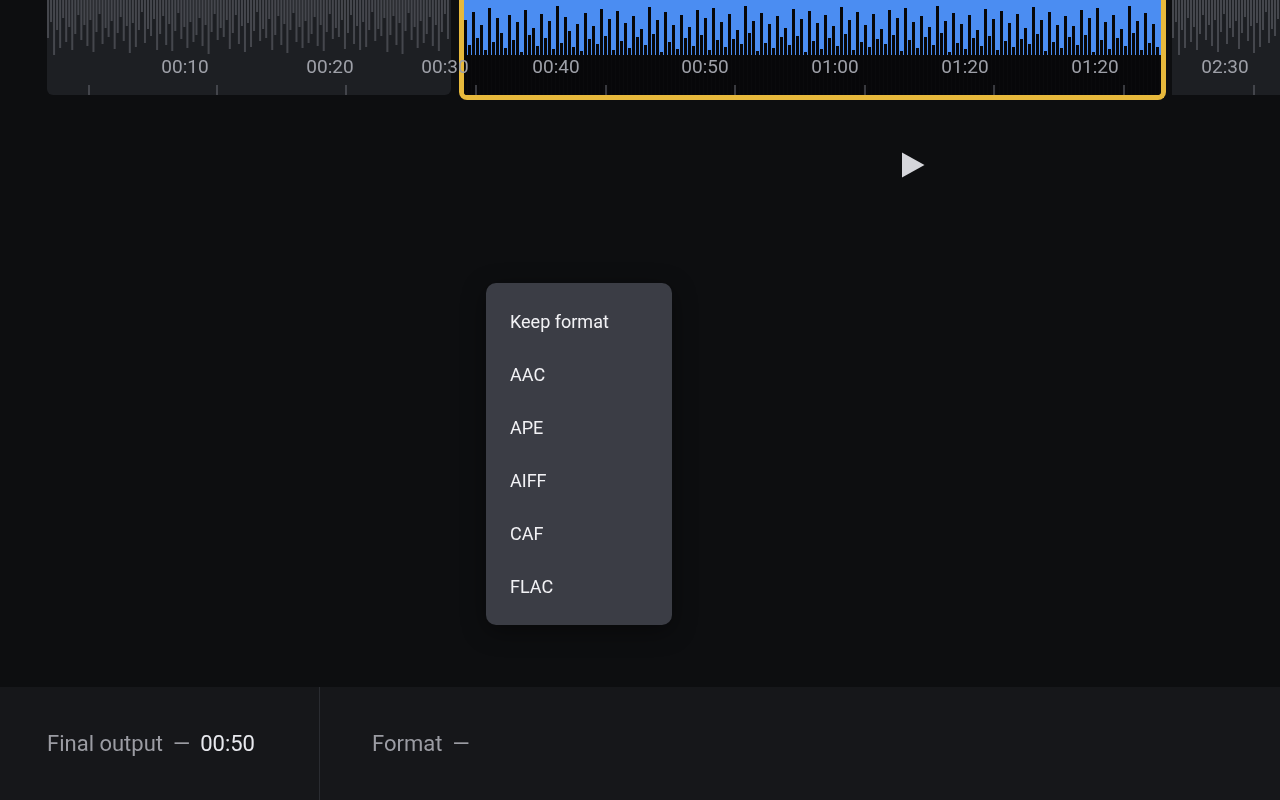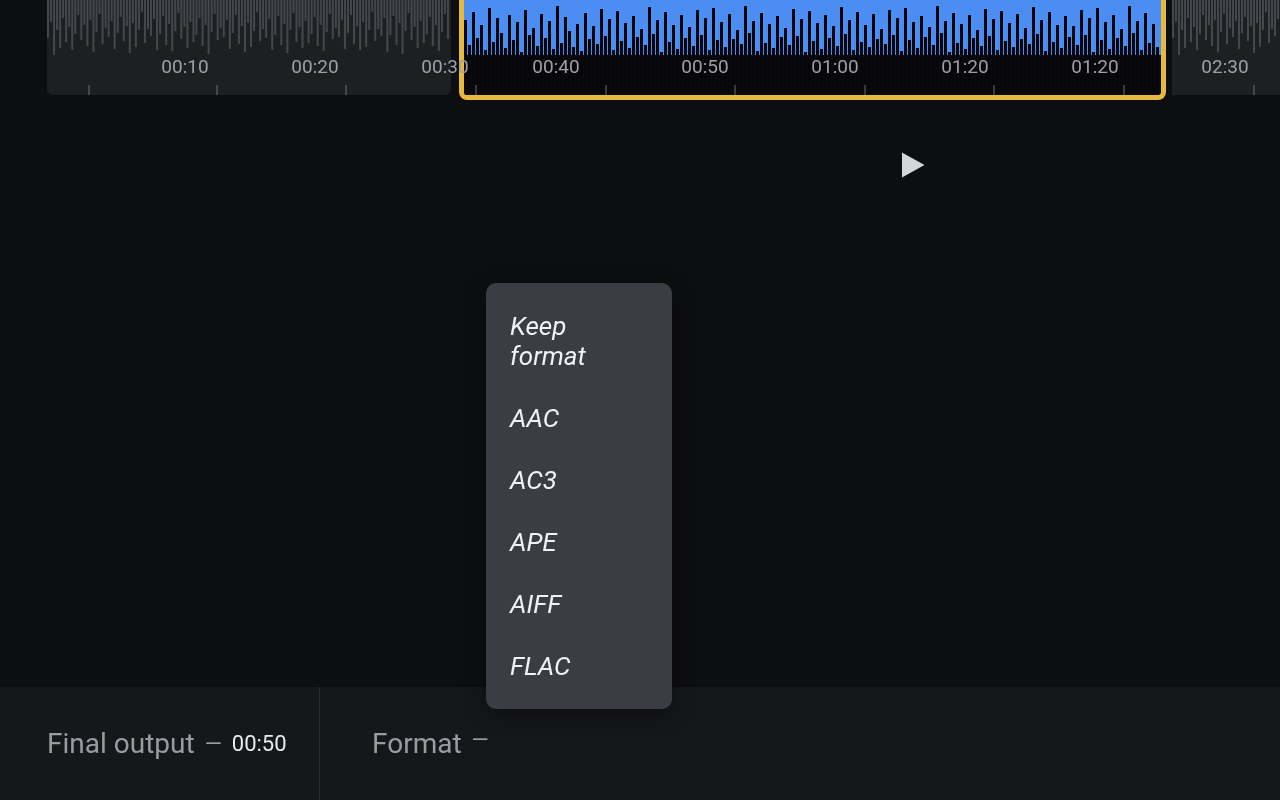--- a/index.html
+++ b/index.html
@@ -112,21 +112,21 @@
     .final-output-section {
       display: flex;
       align-items: center;
       padding-left: 47px;
       width: 320px;
       height: 100%;
       border-right: 1px solid #2a2c31;
     }
     .label-text {
       color: #9b9ca3;
-      font-size: 28px;
+      font-size: 22px;
       font-weight: 400;
     }
     .dash {
       color: #9b9ca3;
       font-size: 22px;
       margin: 0 10px;
     }
     .output-time {
       color: #e8e9ee;
       font-size: 22px;
@@ -143,24 +143,23 @@
       top: 283px;
       width: 186px;
       background: #3b3d45;
       border-radius: 10px;
       padding: 12px 0;
       box-shadow: 0 6px 24px rgba(0,0,0,0.4);
     }
     .dropdown-item {
       padding: 16px 24px;
       color: #f2f2f5;
-      font-size: 26px;
+      font-size: 18px;
       font-weight: 400;
       cursor: pointer;
-      font-style: italic;
     }
   </style>
 </head>
 <body>
 
 <div class="timeline-area">
 
   <div class="waveform-left">
     <svg class="wave-bars" preserveAspectRatio="none" viewBox="0 0 400 95">
       <g fill="#45474d">
@@ -522,21 +521,21 @@
           <rect x="99" width="2" y="0" height="29"></rect>
           <rect x="102" width="2" y="0" height="36"></rect>
           <rect x="105" width="2" y="0" height="19"></rect>
       </g>
     </svg>
   </div>
 
   <div class="timeline-ruler">
     <span class="tick-label" style="left:185px">00:10</span>
     <span class="tick-mark" style="left:89px"></span>
-    <span class="tick-label" style="left:315px">00:20</span>
+    <span class="tick-label" style="left:330px">00:20</span>
     <span class="tick-mark" style="left:217px"></span>
     <span class="tick-label" style="left:445px">00:30</span>
     <span class="tick-mark" style="left:346px"></span>
     <span class="tick-label" style="left:556px">00:40</span>
     <span class="tick-mark" style="left:476px"></span>
     <span class="tick-label" style="left:705px">00:50</span>
     <span class="tick-mark" style="left:606px"></span>
     <span class="tick-label" style="left:835px">01:00</span>
     <span class="tick-mark" style="left:735px"></span>
     <span class="tick-label" style="left:965px">01:20</span>
@@ -563,17 +562,17 @@
   </div>
   <div class="format-section">
     <span class="label-text">Format</span>
     <span class="dash">—</span>
   </div>
 </div>
 
 <div class="dropdown">
   <div class="dropdown-item">Keep format</div>
   <div class="dropdown-item">AAC</div>
-  <div class="dropdown-item">AC3</div>
   <div class="dropdown-item">APE</div>
   <div class="dropdown-item">AIFF</div>
+  <div class="dropdown-item">CAF</div>
   <div class="dropdown-item">FLAC</div>
 </div>
 
 </body></html>

